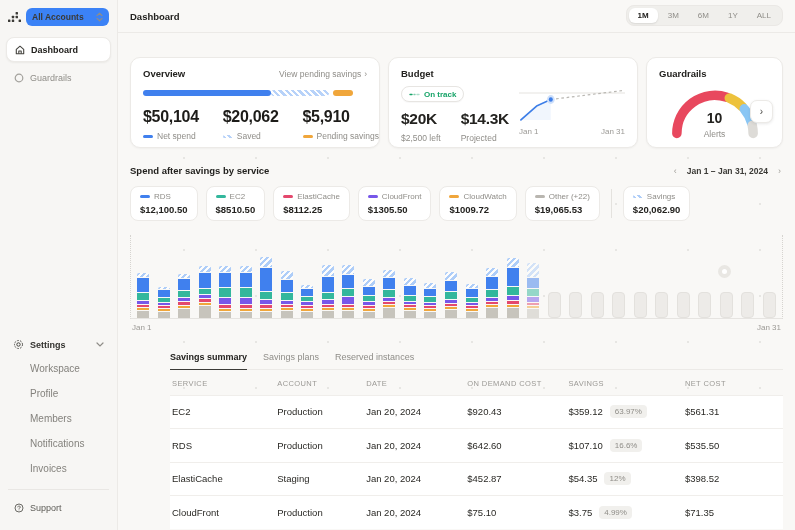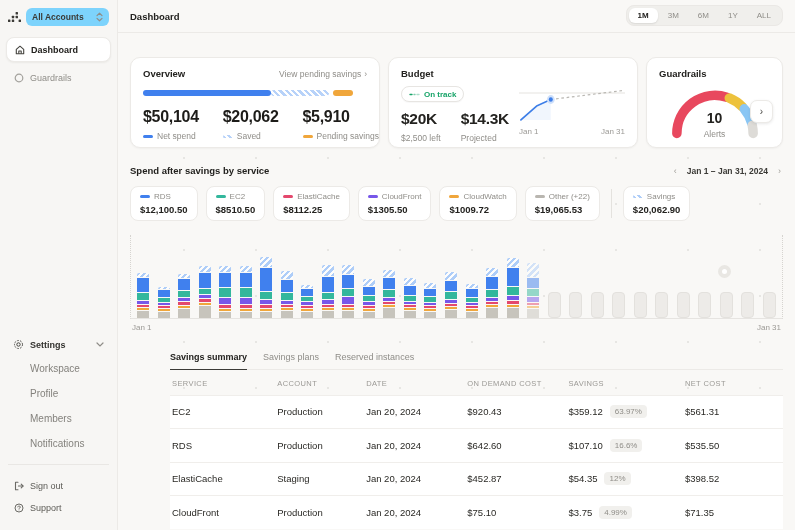--- a/index.html
+++ b/index.html
@@ -13,21 +13,21 @@
   .app { display:flex; height:100%; }
 
   
   .sidebar {
     width:118px; background:#f7f6f4; border-right:1px solid #eceae7;
     display:flex; flex-direction:column; padding:0 6px 10px 6px; flex-shrink:0;
   }
   .sidebar-header { display:flex; align-items:center; gap:5px; height:33px; padding:0 2px; }
   .account-select {
     flex:1; display:flex; align-items:center; justify-content:space-between;
-    background:#7dd3fc; border-radius:6px; padding:4px 6px; cursor:pointer;
+    background:#3b82f6; border-radius:6px; padding:4px 6px; cursor:pointer;
   }
   .account-select span { font-size:8.5px; font-weight:700; color:#3b3a36; }
   .nav-item {
     display:flex; align-items:center; gap:6px; padding:6px 7px; margin-top:4px;
     border-radius:8px; color:#8f8d88; font-size:9px; cursor:pointer;
   }
   .nav-item.active {
     background:#ffffff; color:#23221f; font-weight:700;
     border:1px solid #eceae7; box-shadow:0 1px 2px rgba(30,30,25,.06);
   }
@@ -215,32 +215,23 @@
           <svg width="8" height="5" viewBox="0 0 8 5" fill="none" stroke="#8f8d88" stroke-width="1.2" stroke-linecap="round">
               <polyline points="1,1 4,4 7,1"></polyline>
             </svg>
         </span>
       </div>
       <div id="settings-items">
           <div class="subitem">Workspace</div>
           <div class="subitem">Profile</div>
           <div class="subitem">Members</div>
           <div class="subitem">Notifications</div>
+          <div class="subitem">Invoices</div>
         </div>
       <div class="sidebar-divider"></div>
-      <div class="sidebar-foot">
-        <span class="nav-icon">
-          <svg width="10" height="10" viewBox="0 0 10 10" fill="none" stroke="#6b6a65" stroke-width="1.1" stroke-linecap="round" stroke-linejoin="round">
-            <path d="M4 1.2 H1.5 V8.8 H4"></path>
-              <path d="M4.4 5 H9"></path>
-              <path d="M7.2 3.2 L9 5 L7.2 6.8"></path>
-          </svg>
-        </span>
-        <span>Sign out</span>
-      </div>
       <div class="sidebar-foot" style="padding-top:4px;">
         <span class="nav-icon">
           <svg width="10" height="10" viewBox="0 0 10 10" fill="none" stroke="#6b6a65" stroke-width="1">
             <circle cx="5" cy="5" r="4"></circle>
               <path d="M3.8 3.9 a1.2 1.2 0 1 1 1.8 1.2 c-.5.3-.6.5-.6.9" stroke-linecap="round"></path>
               <circle cx="5" cy="7.1" r="0.4" fill="#6b6a65" stroke="none"></circle>
           </svg>
         </span>
         <span>Support</span>
       </div>

